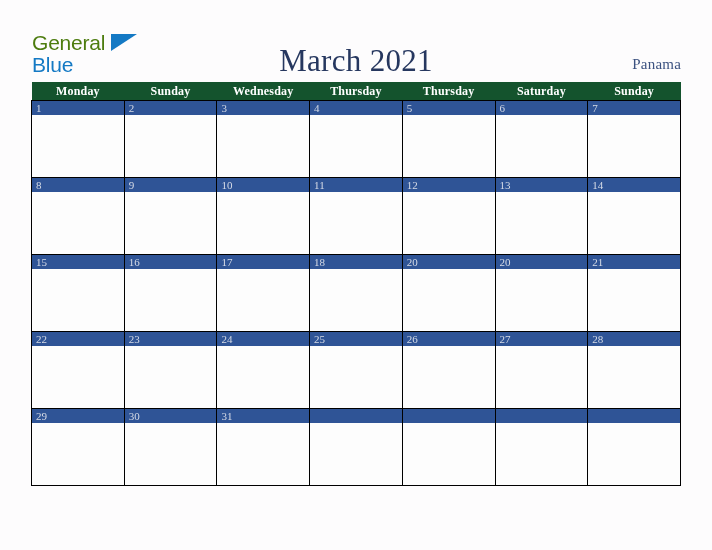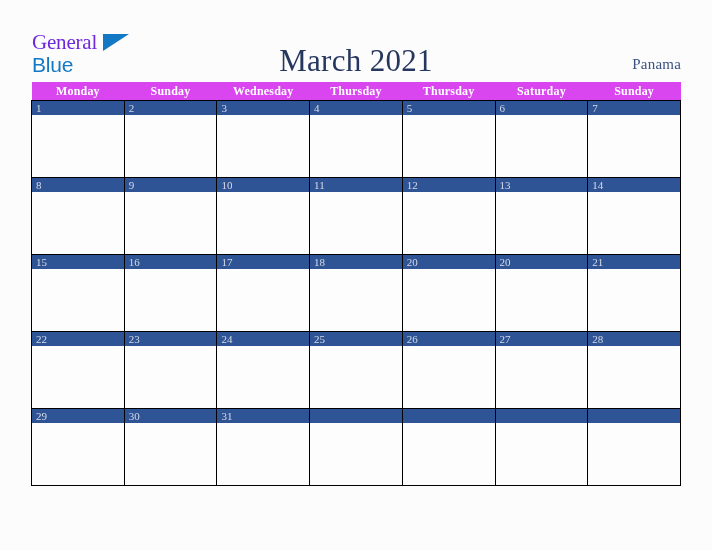--- a/index.html
+++ b/index.html
@@ -33,24 +33,24 @@
     width: 110px;
     height: 46px;
   }
   .logo-row1 {
     position: relative;
     height: 23px;
     line-height: 23px;
     white-space: nowrap;
   }
   .logo-general {
-    font-family: Liberation Serif, serif;
+    font-family: Liberation Sans, sans-serif;
     font-size: 21px;
     font-weight: 400;
-    color: #6d28d9;
+    color: #4d7c0f;
     letter-spacing: -0.2px;
     display: inline-block;
     vertical-align: top;
   }
   .logo-tri {
     display: inline-block;
     vertical-align: top;
     width: 0;
     height: 0;
     margin-left: 1px;
@@ -107,21 +107,21 @@
     border-collapse: collapse;
     table-layout: fixed;
   }
   .calendar th,
   .calendar td {
     padding: 0;
     margin: 0;
   }
 
   .dow-row th {
-    background: #d946ef;
+    background: #14532d;
     color: #ffffff;
     font-family: "Liberation Serif", serif;
     font-size: 12px;
     font-weight: bold;
     height: 18px;
     line-height: 18px;
     text-align: center;
     border: none;
     letter-spacing: 0.2px;
   }

